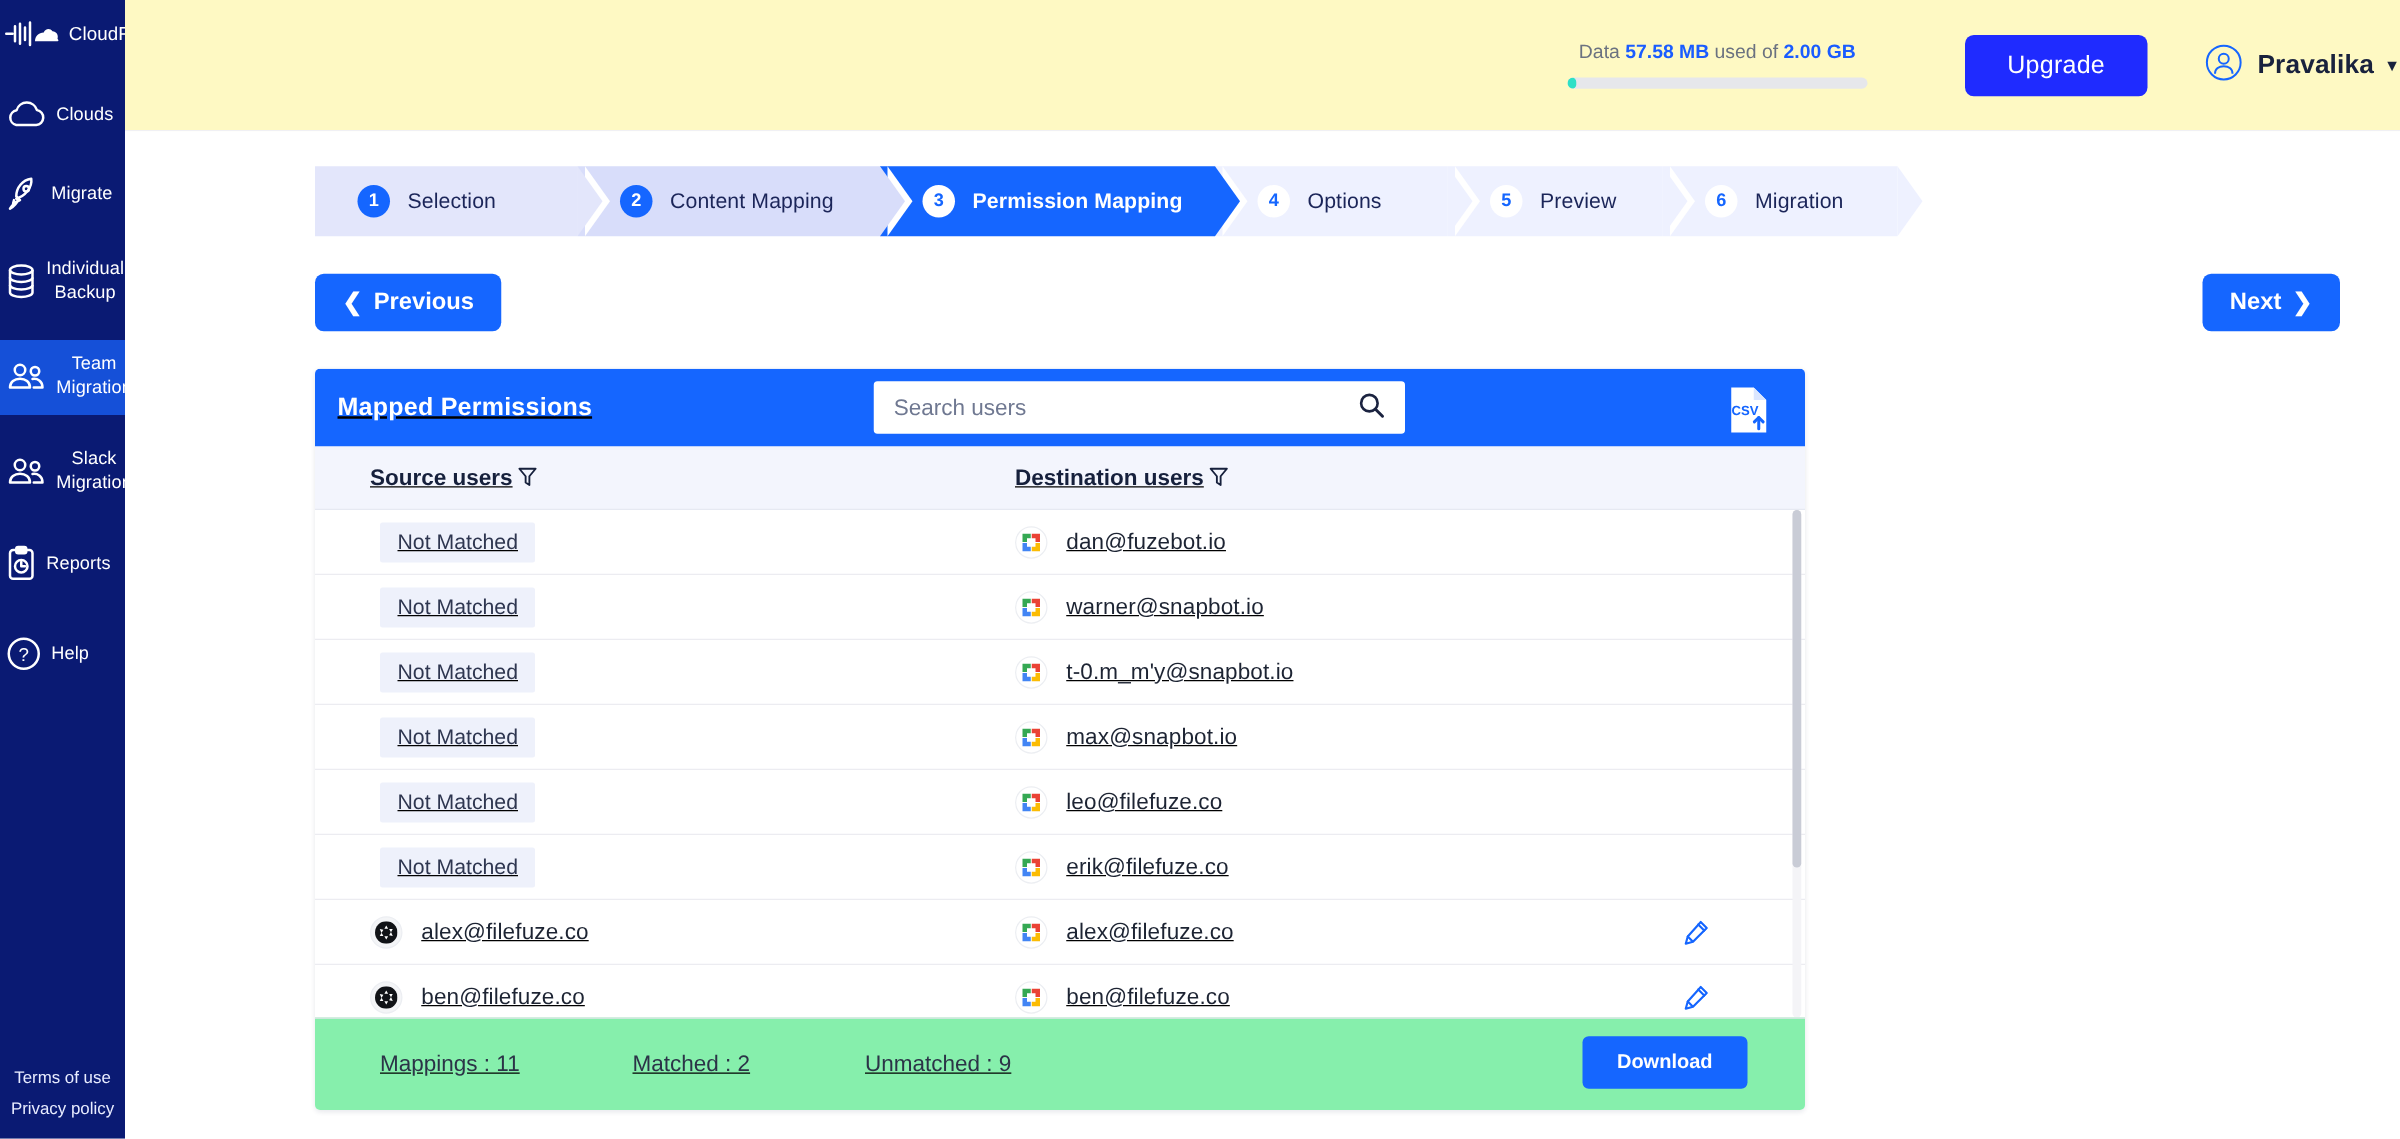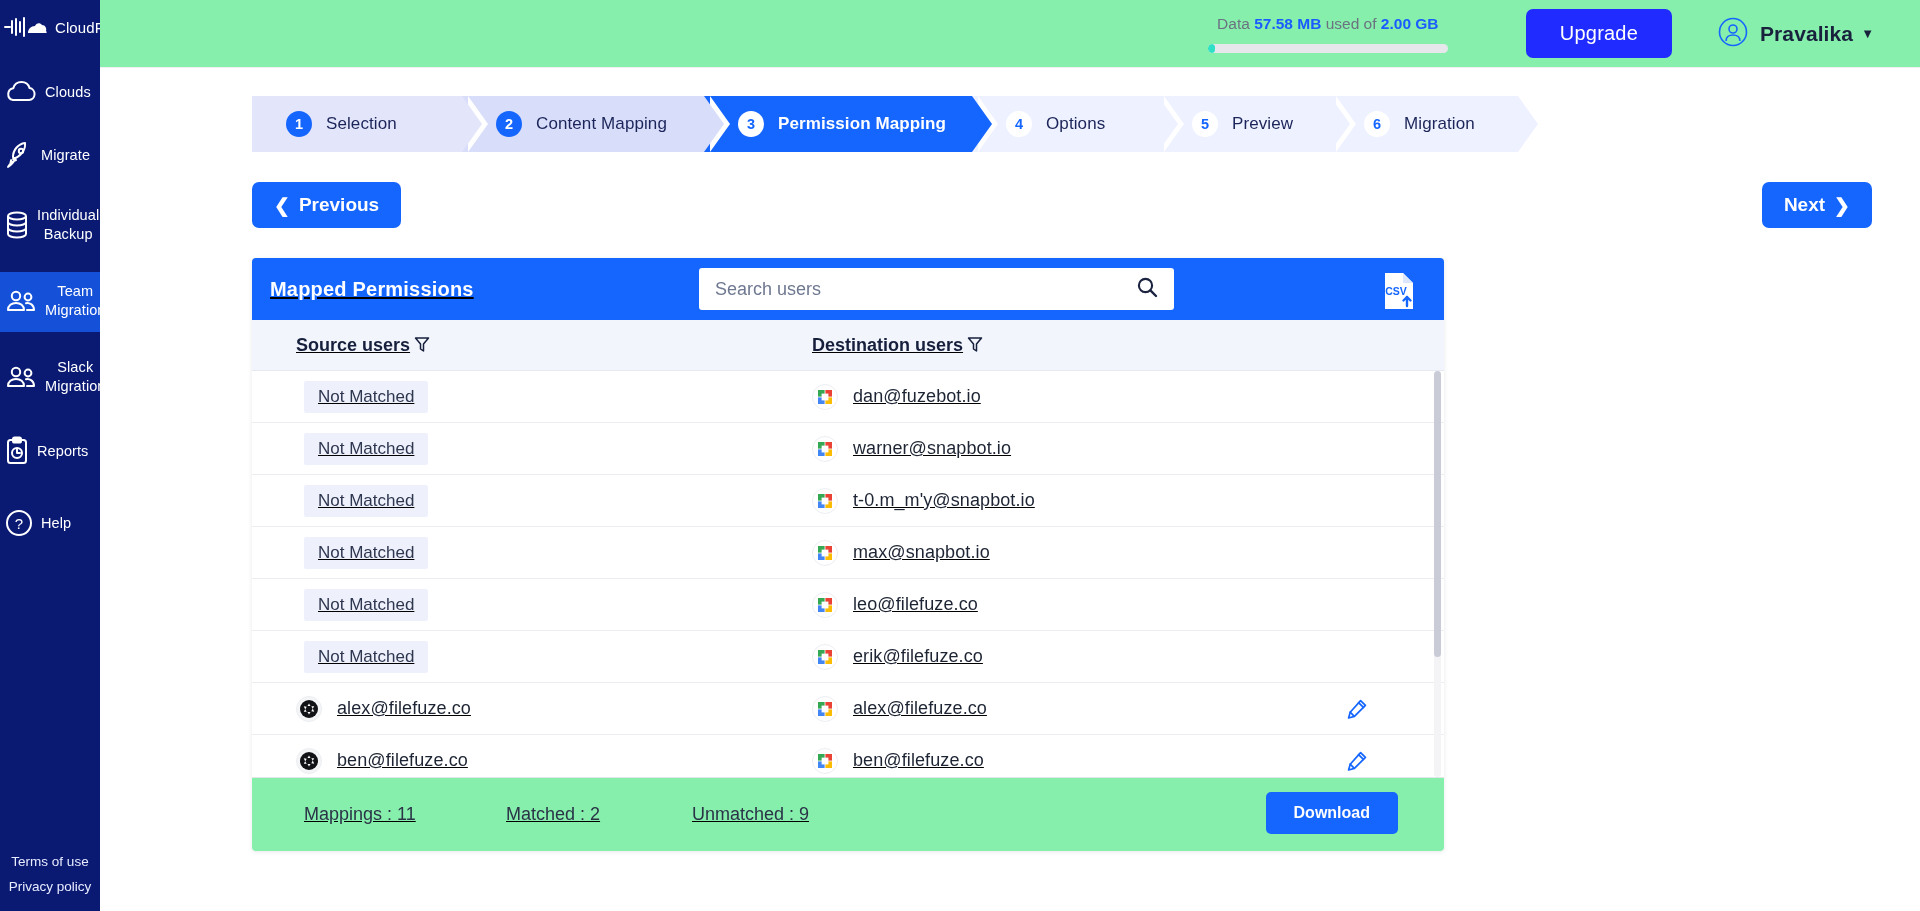--- a/index.html
+++ b/index.html
@@ -46,23 +46,23 @@
   .side-footer a {
     display: block; color: #e8ecff; font-size: 13.5px;
     line-height: 25px; text-decoration: none; cursor: pointer;
   }
 
   
   .main { flex: 1 1 auto; height: 911px; background: #ffffff; position: relative; }
 
   
   .topbar {
-    height: 68px; background: #86efac;
+    height: 105px; background: #fef9c3;
     display: flex; align-items: center; justify-content: flex-end;
-    padding-right: 46px; gap: 46px;
+    gap: 46px;
     border-bottom: 1px solid #f0f0f4;
   }
   .usage { width: 240px; }
   .usage-text {
     font-size: 15.5px; color: #6b7280; text-align: center;
     white-space: nowrap; margin-bottom: 11px;
   }
   .usage-text b { color: #1a5cff; font-weight: bold; }
   .usage-bar {
     height: 9px; border-radius: 5px; background: #e6e7eb; position: relative;
@@ -159,21 +159,21 @@
   .card-head {
     height: 62px; background: #1566ff;
     display: flex; align-items: center; position: relative;
     padding: 0 18px 0 18px;
   }
   .card-title {
     color: #ffffff; font-size: 20px; font-weight: bold; letter-spacing: .2px;
   }
   .search-box {
     position: absolute; left: 447px; top: 10px;
-    width: 475px; height: 42px; background: #ffffff;
+    width: 425px; height: 42px; background: #ffffff;
     border-radius: 3px; display: flex; align-items: center;
     padding: 0 16px;
   }
   .search-box input {
     border: none; outline: none; flex: 1 1 auto;
     font-size: 18px; font-family: inherit; color: #3a4256;
     background: transparent;
   }
   .search-box input::placeholder { color: #6f7891; }
   .csv-btn {

